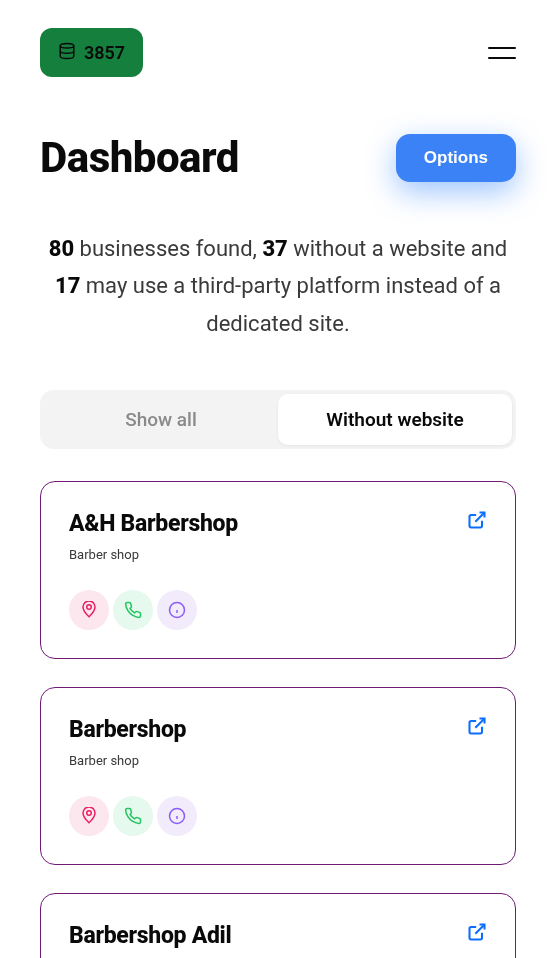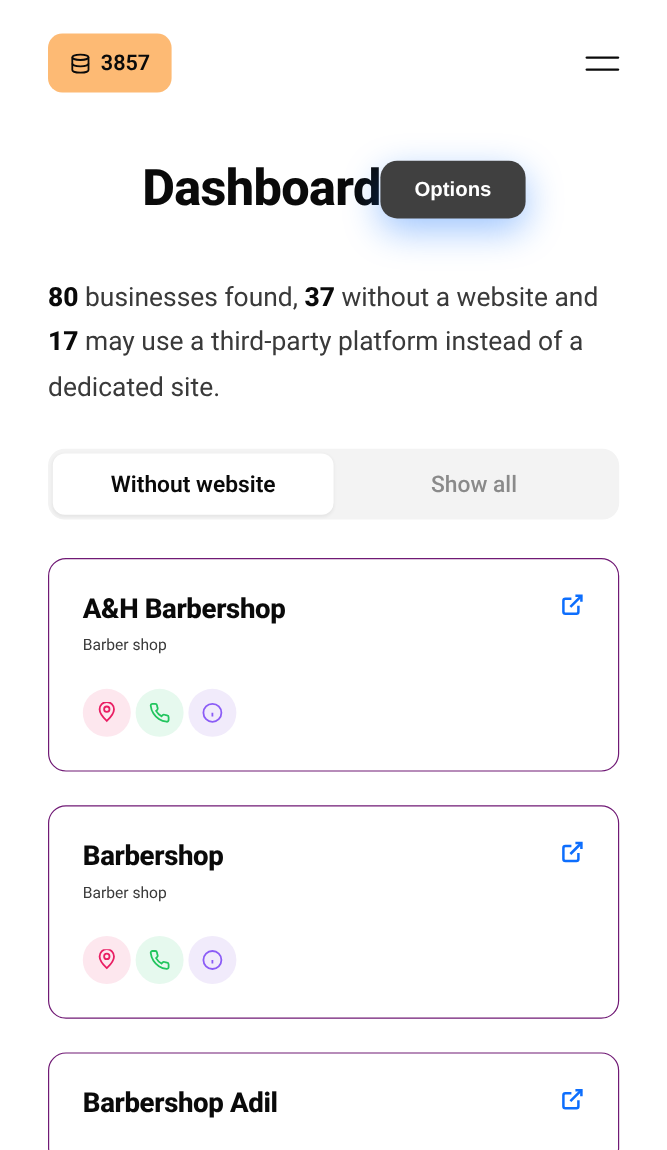--- a/index.html
+++ b/index.html
@@ -15,23 +15,23 @@
       color: #0a0a0a;
     }
     .header {
       display: flex;
       justify-content: space-between;
       align-items: center;
       margin-bottom: 56px;
     }
     .credits-badge {
       display: flex;
-      align-items: center;
+      align-items: flex-start;
       gap: 8px;
-      background: #fdba74;
+      background: #15803d;
       border-radius: 12px;
       padding: 14px 18px;
       font-size: 18px;
       font-weight: 600;
     }
     .credits-badge svg {
       width: 18px;
       height: 18px;
     }
     .hamburger {
@@ -41,45 +41,46 @@
       cursor: pointer;
     }
     .hamburger span {
       width: 28px;
       height: 2px;
       background: #0a0a0a;
       border-radius: 1px;
     }
     .title-row {
       display: flex;
-      justify-content: center;
+      justify-content: space-between;
       align-items: center;
       margin-bottom: 48px;
     }
     .page-title {
       font-size: 42px;
       font-weight: 800;
       letter-spacing: -0.5px;
     }
     .options-btn {
-      background: #404040;
+      background: #3b82f6;
       color: white;
       border: none;
       padding: 14px 28px;
       border-radius: 14px;
       font-size: 17px;
       font-weight: 600;
       cursor: pointer;
       box-shadow: 0 10px 30px rgba(13, 110, 253, 0.4);
     }
     .summary {
       font-size: 22px;
       line-height: 1.7;
       color: #3a3a3a;
-      margin-bottom: 32px;
+      margin-bottom: 48px;
+      text-align: center;
     }
     .summary strong {
       font-weight: 800;
       color: #0a0a0a;
     }
     .tabs {
       display: flex;
       background: #f3f3f3;
       border-radius: 14px;
       padding: 4px;
@@ -192,22 +193,22 @@
 <div class="title-row">
   <h1 class="page-title">Dashboard</h1>
   <button class="options-btn">Options</button>
 </div>
 
 <p class="summary">
   <strong>80</strong><span> businesses found, </span><strong>37</strong><span> without a website and </span><strong>17</strong><span> may use a third-party platform instead of a dedicated site.</span>
 </p>
 
 <div class="tabs">
+  <div class="tab">Show all</div>
   <div class="tab active">Without website</div>
-  <div class="tab">Show all</div>
 </div>
 
 <div class="card">
   <div class="card-header">
     <div class="card-title">A&amp;H Barbershop</div>
     <div class="external-link">
       <svg viewBox="0 0 24 24" fill="none" stroke="currentColor" stroke-width="2.5">
         <path d="M18 13v6a2 2 0 0 1-2 2H5a2 2 0 0 1-2-2V8a2 2 0 0 1 2-2h6"></path>
         <polyline points="15 3 21 3 21 9"></polyline>
         <line x1="10" y1="14" x2="21" y2="3"></line>

